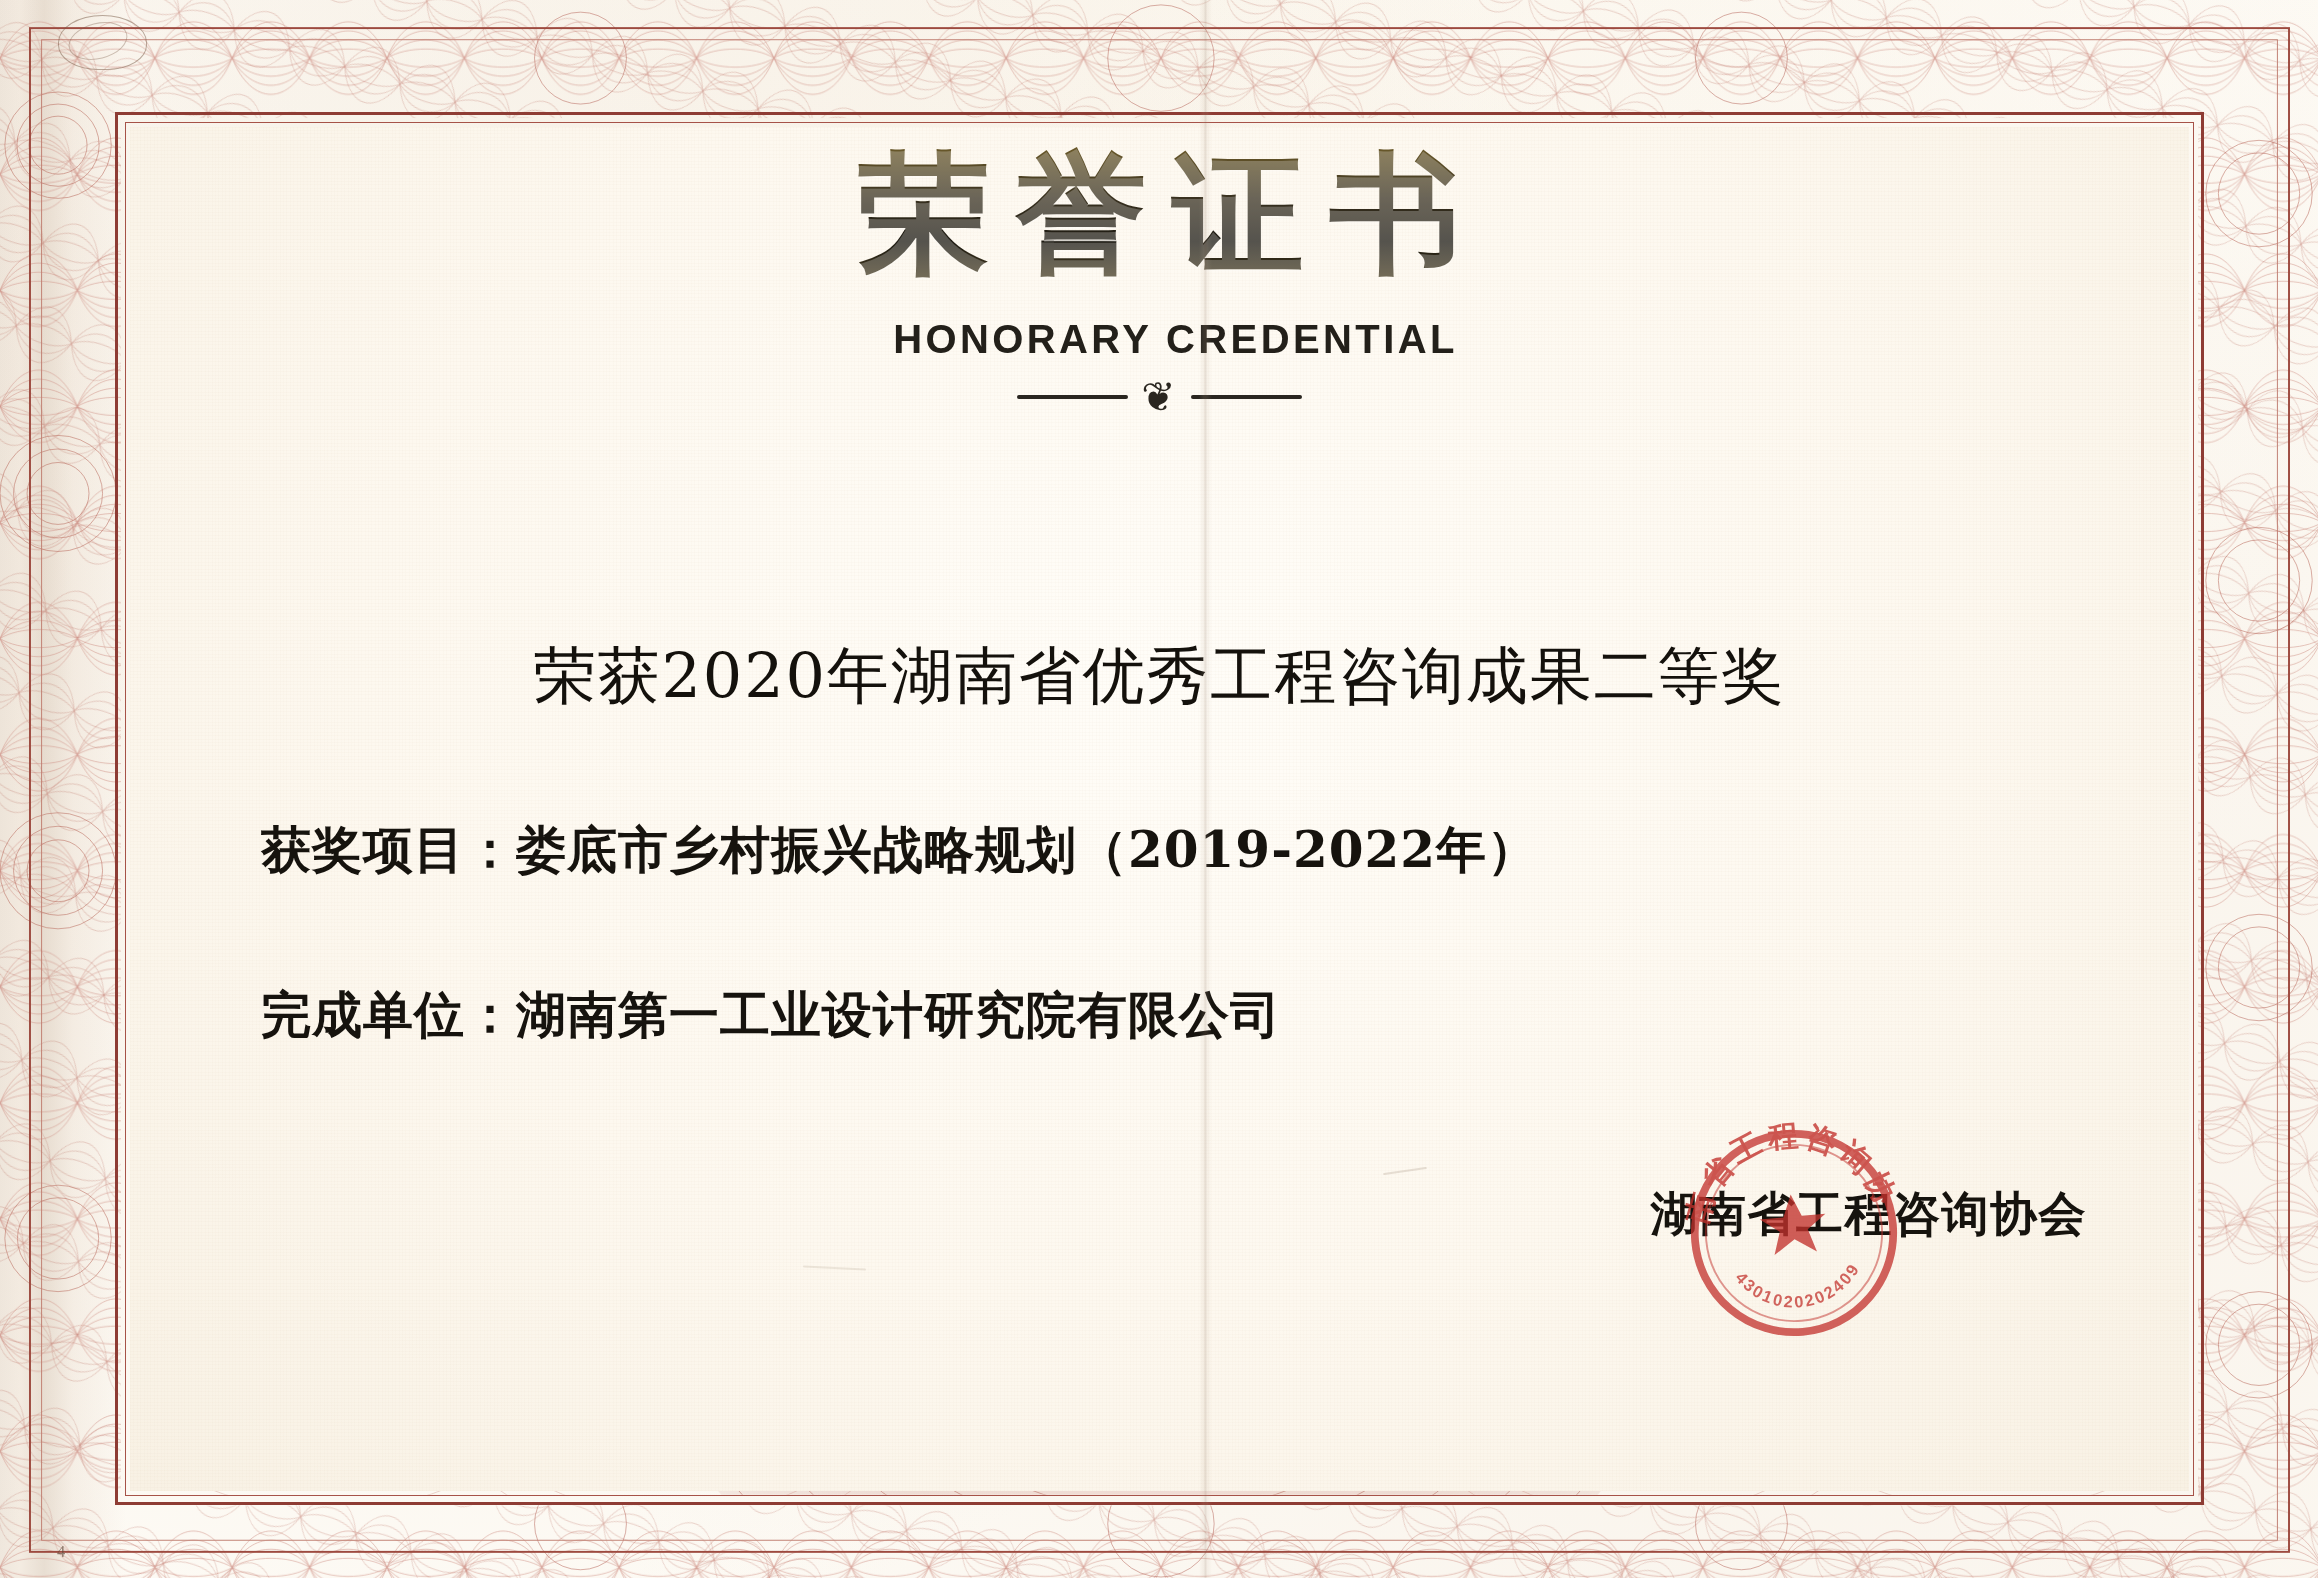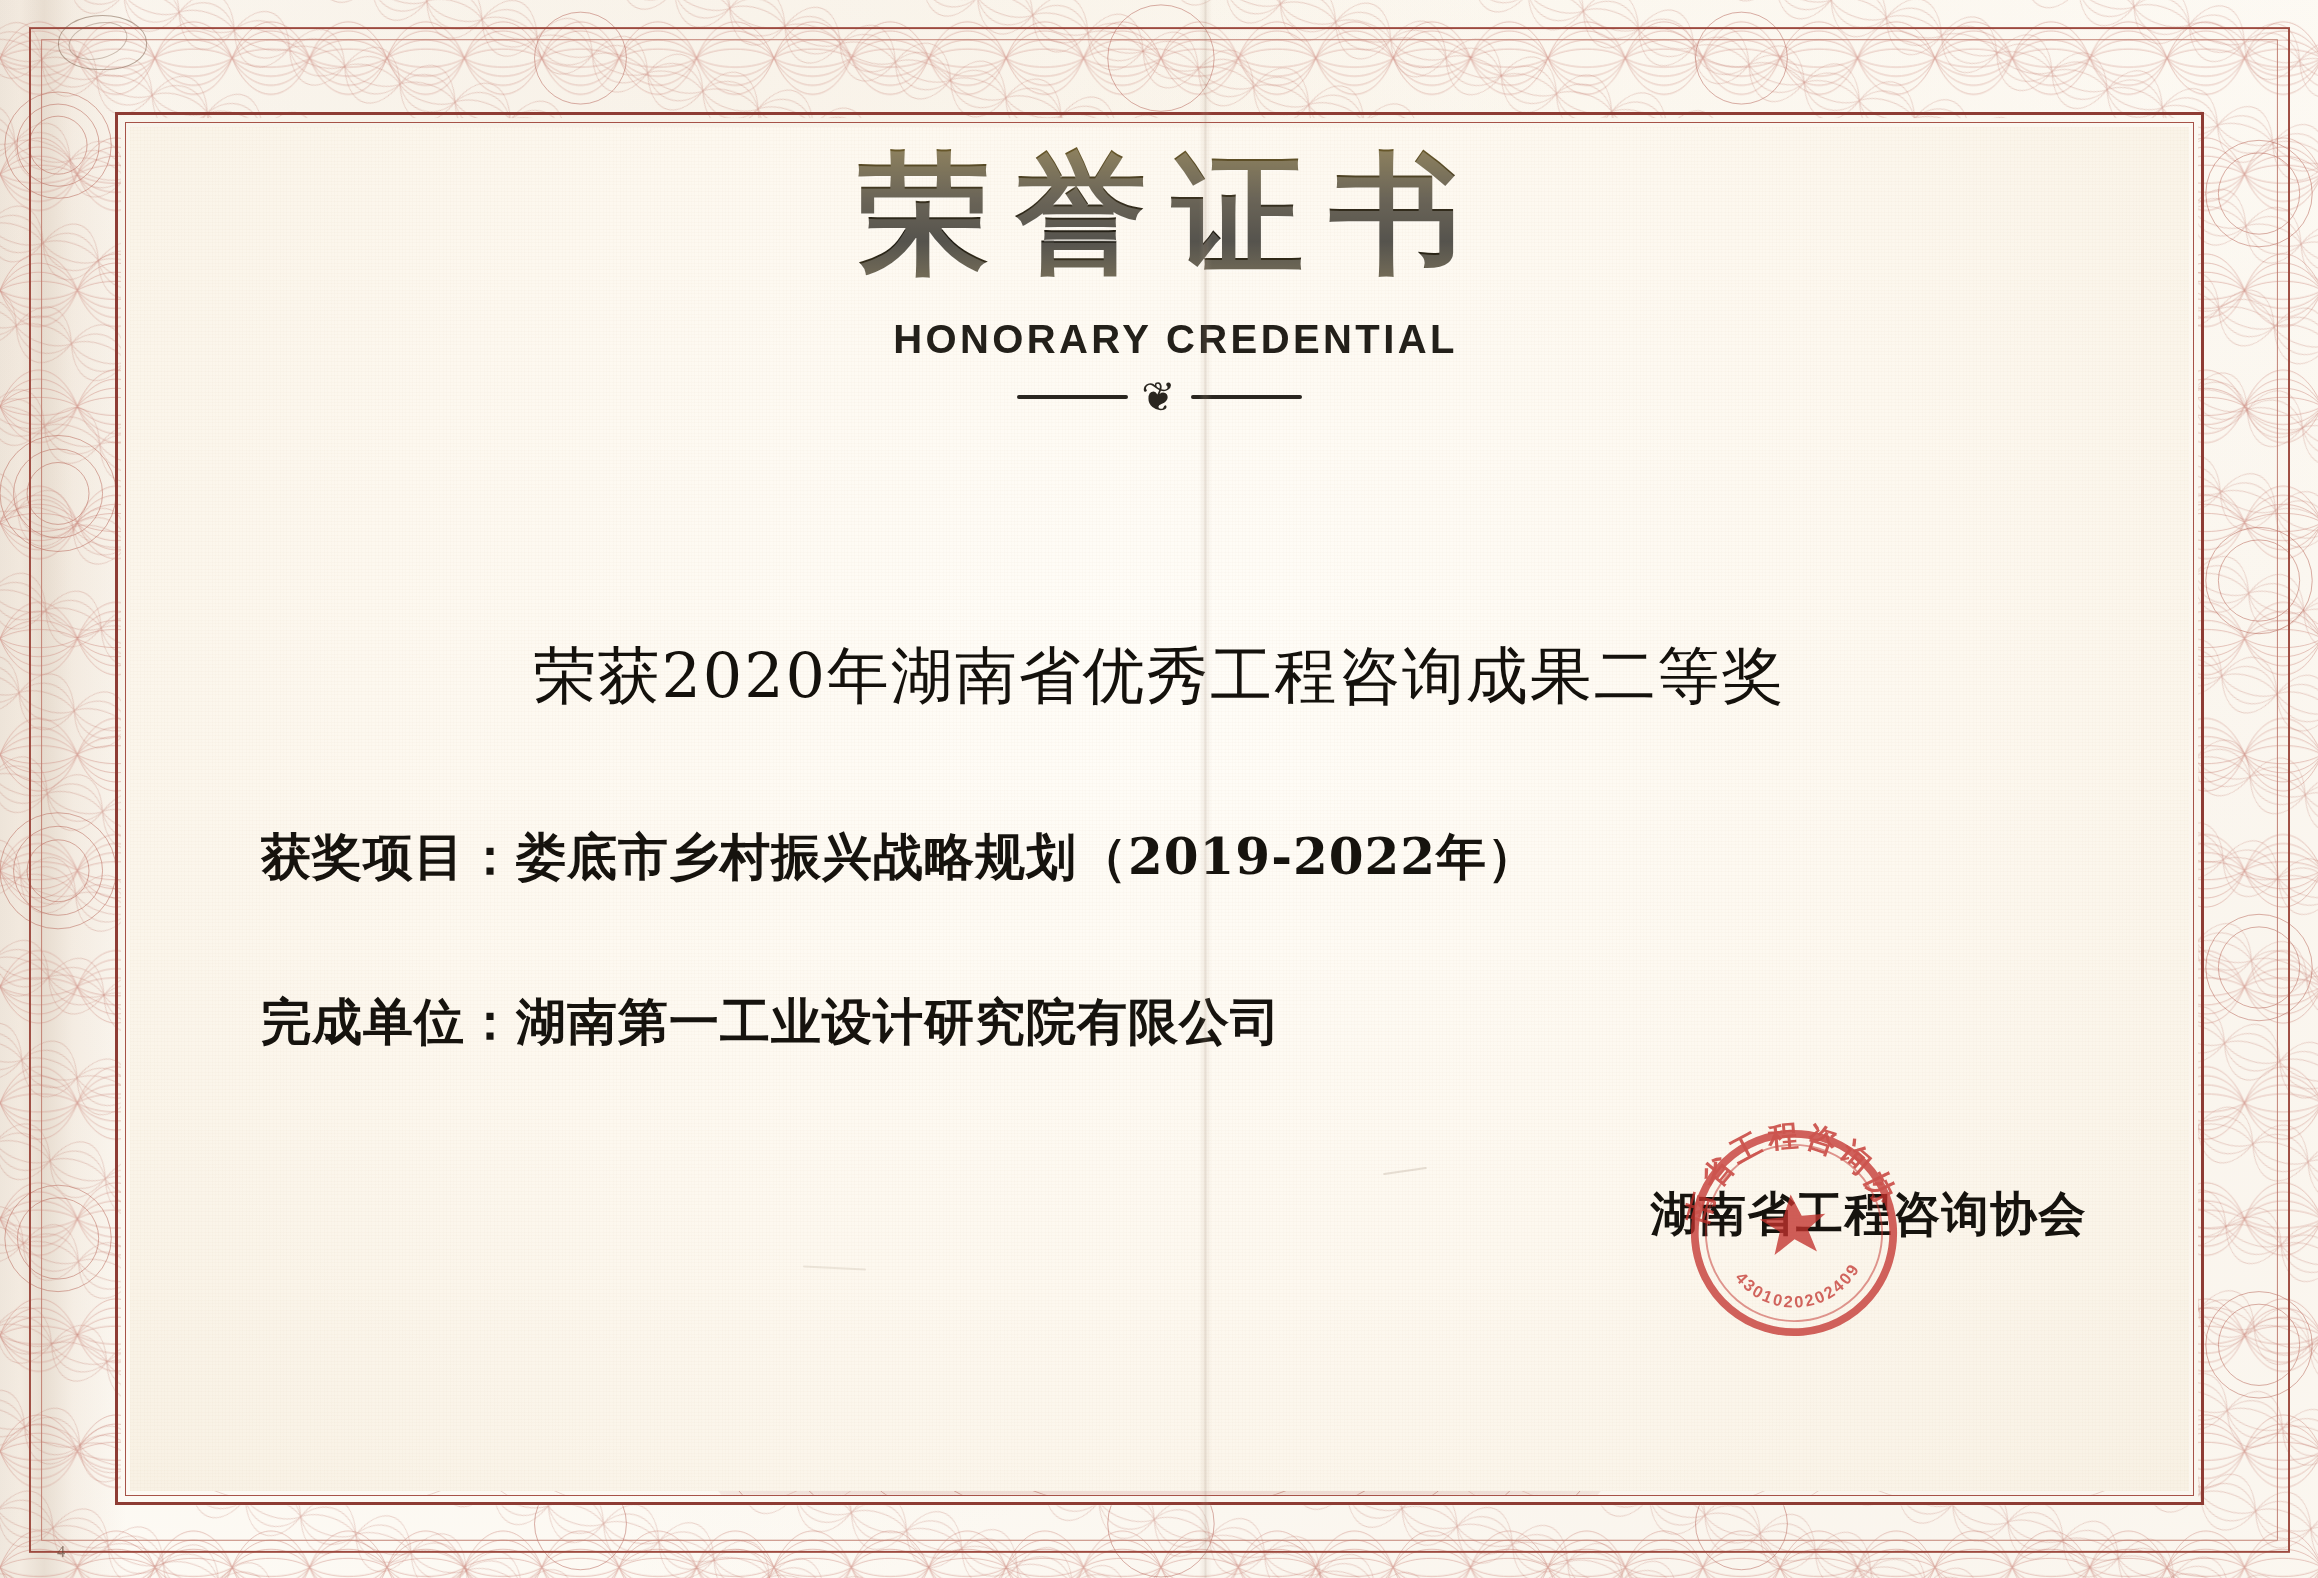--- a/index.html
+++ b/index.html
@@ -183,21 +183,20 @@
   .body-line {
     position: absolute;
     left: 261px;
     right: 203px;
     font-family: "DejaVu Serif", "Liberation Serif", serif;
     font-weight: 700;
     font-size: 50px;
     letter-spacing: 1px;
     color: #16130e;
     text-align: left;
-    margin-top: 7px;
   }
   .body-line.l1 { top: 817px; }
   .body-line.l2 { top: 982px; }
 
   .signature {
     position: absolute;
     right: 232px;
     top: 1180px;
     text-align: right;
     font-family: "DejaVu Serif", "Liberation Serif", serif;

